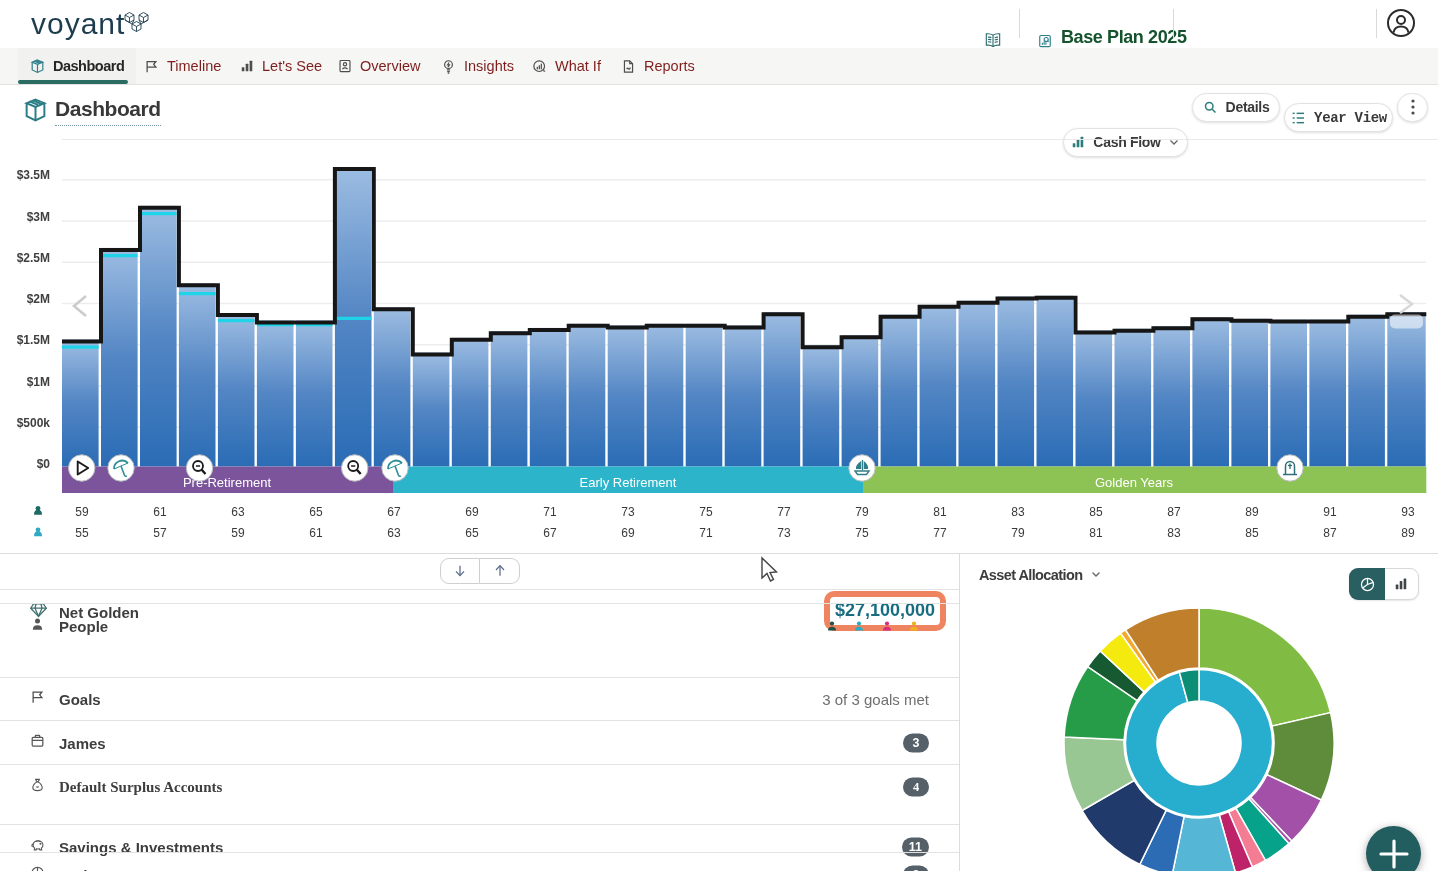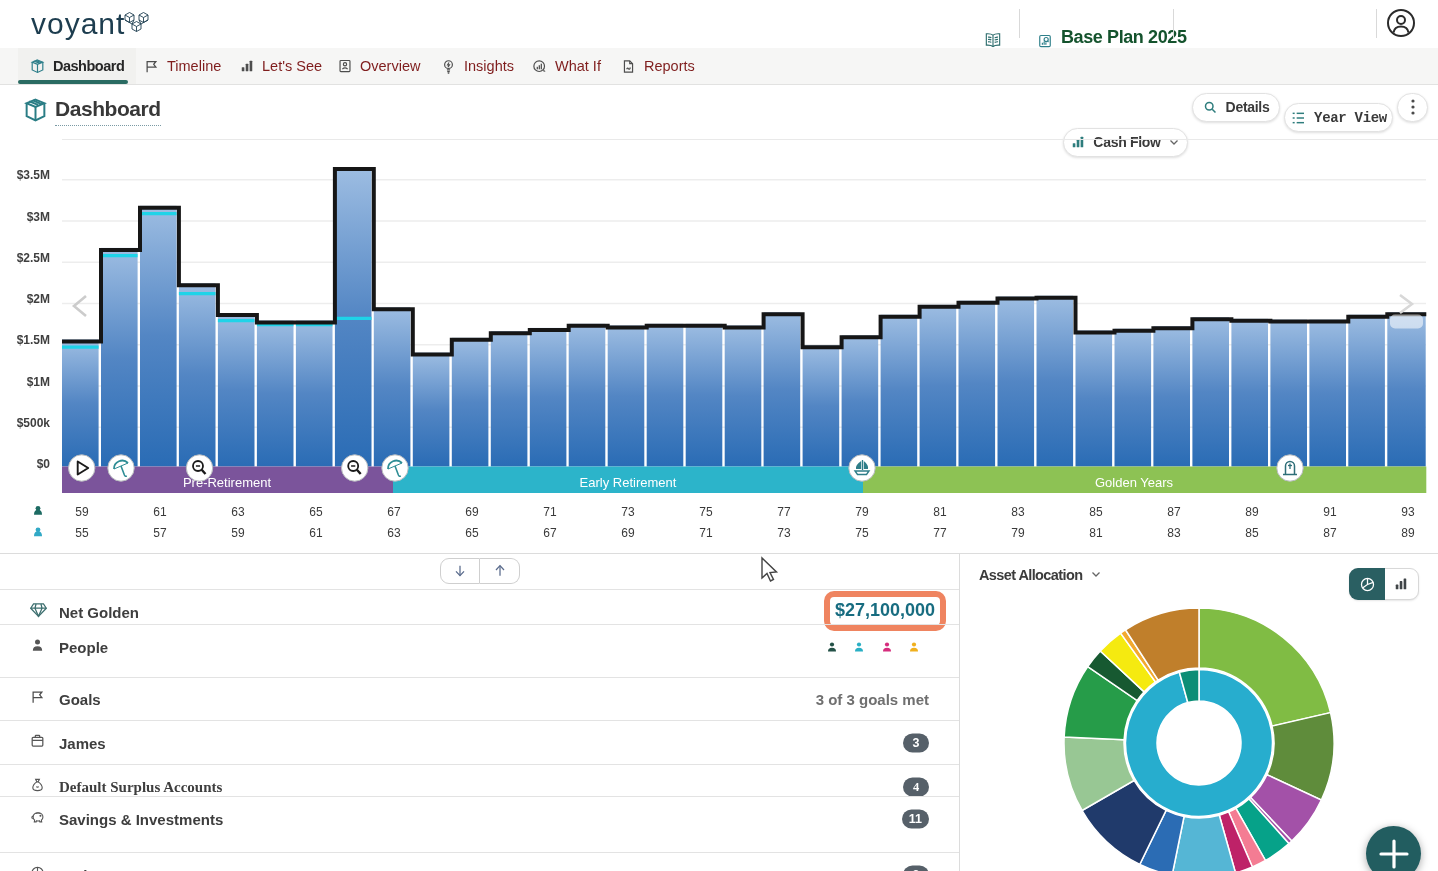--- a/index.html
+++ b/index.html
@@ -362,21 +362,21 @@
 <div class="row" style="top:589px;">
     <span class="ric"><svg width="17" height="15" viewBox="0 0 24 21">
         <g fill="none" stroke="#3d6f6f" stroke-width="1.8">
           <path d="M5 2 H19 L23 8 L12 19.5 L1 8 Z"></path>
           <path d="M1 8 H23 M8.5 2 L7 8 L12 19.5 L17 8 L15.5 2"></path>
         </g>
       </svg></span>
     <span class="lab">Net Golden</span>
     <div class="nwbox">$27,100,000</div>
   </div>
-<div class="row" style="top:624px;">
+<div class="row" style="top:603px;">
     <span class="ric"><svg width="15" height="15" viewBox="0 0 24 24">
         <circle cx="12" cy="7" r="4" fill="#565656"></circle>
         <path d="M4.5 21 q0-7 7.5-7 q7.5 0 7.5 7 Z" fill="#565656"></path>
       </svg></span>
     <span class="lab">People</span>
     <div style="position:absolute;right:39px;top:50%;transform:translateY(-50%);display:flex;">
       <span style="margin-left:15.4px;display:flex;">
         <svg width="12" height="12" viewBox="0 0 24 24">
           <circle cx="12" cy="7" r="4.2" fill="#235147"></circle>
           <path d="M4 21 q0-7.5 8-7.5 q8 0 8 7.5 Z" fill="#235147"></path>
@@ -402,21 +402,21 @@
       </span>
     </div>
   </div>
 <div class="row" style="top:676.6px;">
     <span class="ric"><svg width="15" height="15" viewBox="0 0 24 24">
         <g fill="none" stroke="#4d4d4d" stroke-width="2">
           <path d="M5 21 V4 H19 L15.5 8.5 L19 13 H5"></path>
         </g>
       </svg></span>
     <span class="lab">Goals</span>
-    <span class="goaltxt" style="font-weight:bold;">3 of 3 goals met</span>
+    <span class="goaltxt" style="font-weight:normal;">3 of 3 goals met</span>
   </div>
 <div class="row" style="top:720.4px;">
     <span class="ric"><svg width="15" height="15" viewBox="0 0 24 24">
         <g fill="none" stroke="#565656" stroke-width="2">
           <rect x="3.5" y="6" width="17" height="14" rx="1.5"></rect>
           <path d="M8.5 6 V4 q0-1 1-1 h5 q1 0 1 1 V6 M3.5 11 h17"></path>
         </g>
       </svg></span>
     <span class="lab">James</span>
     <span class="badge">3</span>
@@ -425,21 +425,21 @@
     <span class="ric"><svg width="15" height="15" viewBox="0 0 24 24">
         <g fill="none" stroke="#565656" stroke-width="1.8">
           <path d="M9 3 h6 l-2 4 h-2 Z"></path>
           <path d="M10.8 7 q-6.3 4.5 -6.3 9.5 q0 4.5 7.5 4.5 q7.5 0 7.5 -4.5 q0-5 -6.3-9.5"></path>
           <path d="M10 14.5 q2 2 4 0"></path>
         </g>
       </svg></span>
     <span class="lab">Default Surplus Accounts</span>
     <span class="badge">4</span>
   </div>
-<div class="row" style="top:796px;">
+<div class="row" style="top:824px;">
     <span class="ric"><svg width="16" height="15" viewBox="0 0 26 24">
         <g fill="none" stroke="#565656" stroke-width="1.8">
           <path d="M5 12 a8 7 0 0 1 16 0 a8 7 0 0 1 -2.5 5 l0.5 3 h-3 l-0.5-1.8 a14 14 0 0 1 -5 0 L10 20 H7 l0.5-3 A8 7 0 0 1 5 12 Z"></path>
           <path d="M5.5 10.5 q-2.5 0 -2.5 2.5 q0 1.5 1.5 2"></path>
           <circle cx="17" cy="10" r="0.8" fill="#565656"></circle>
           <path d="M9 6.5 q4-2 8 0"></path>
         </g>
       </svg></span>
     <span class="lab">Savings &amp; Investments</span>
     <span class="badge">11</span>

